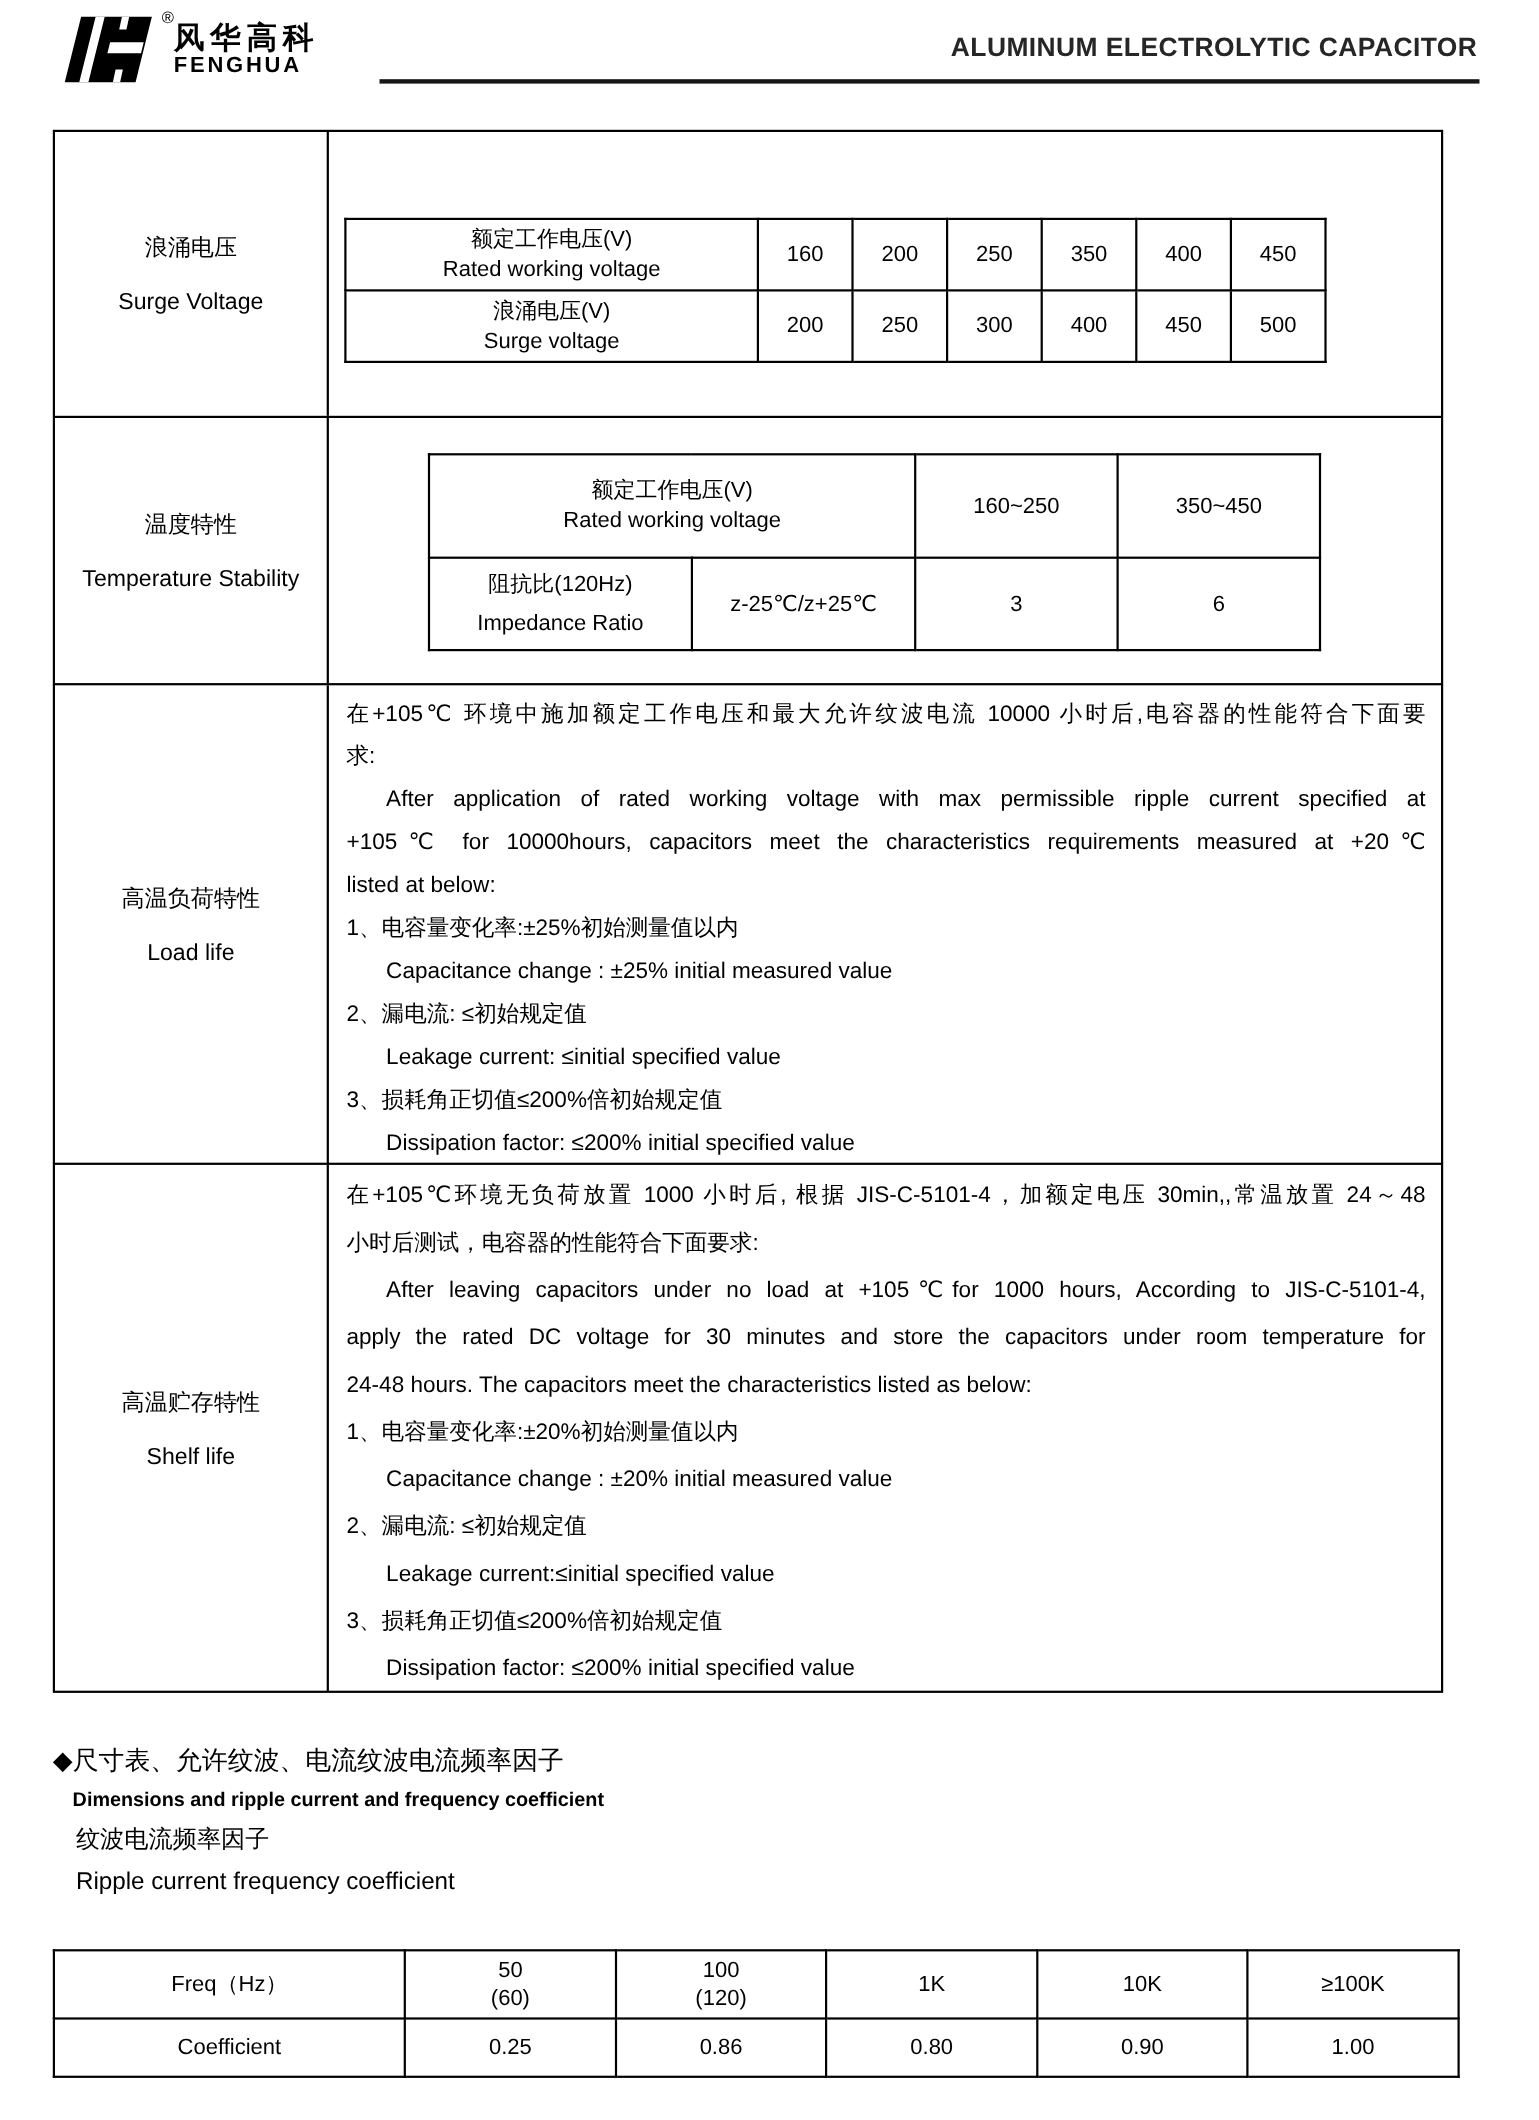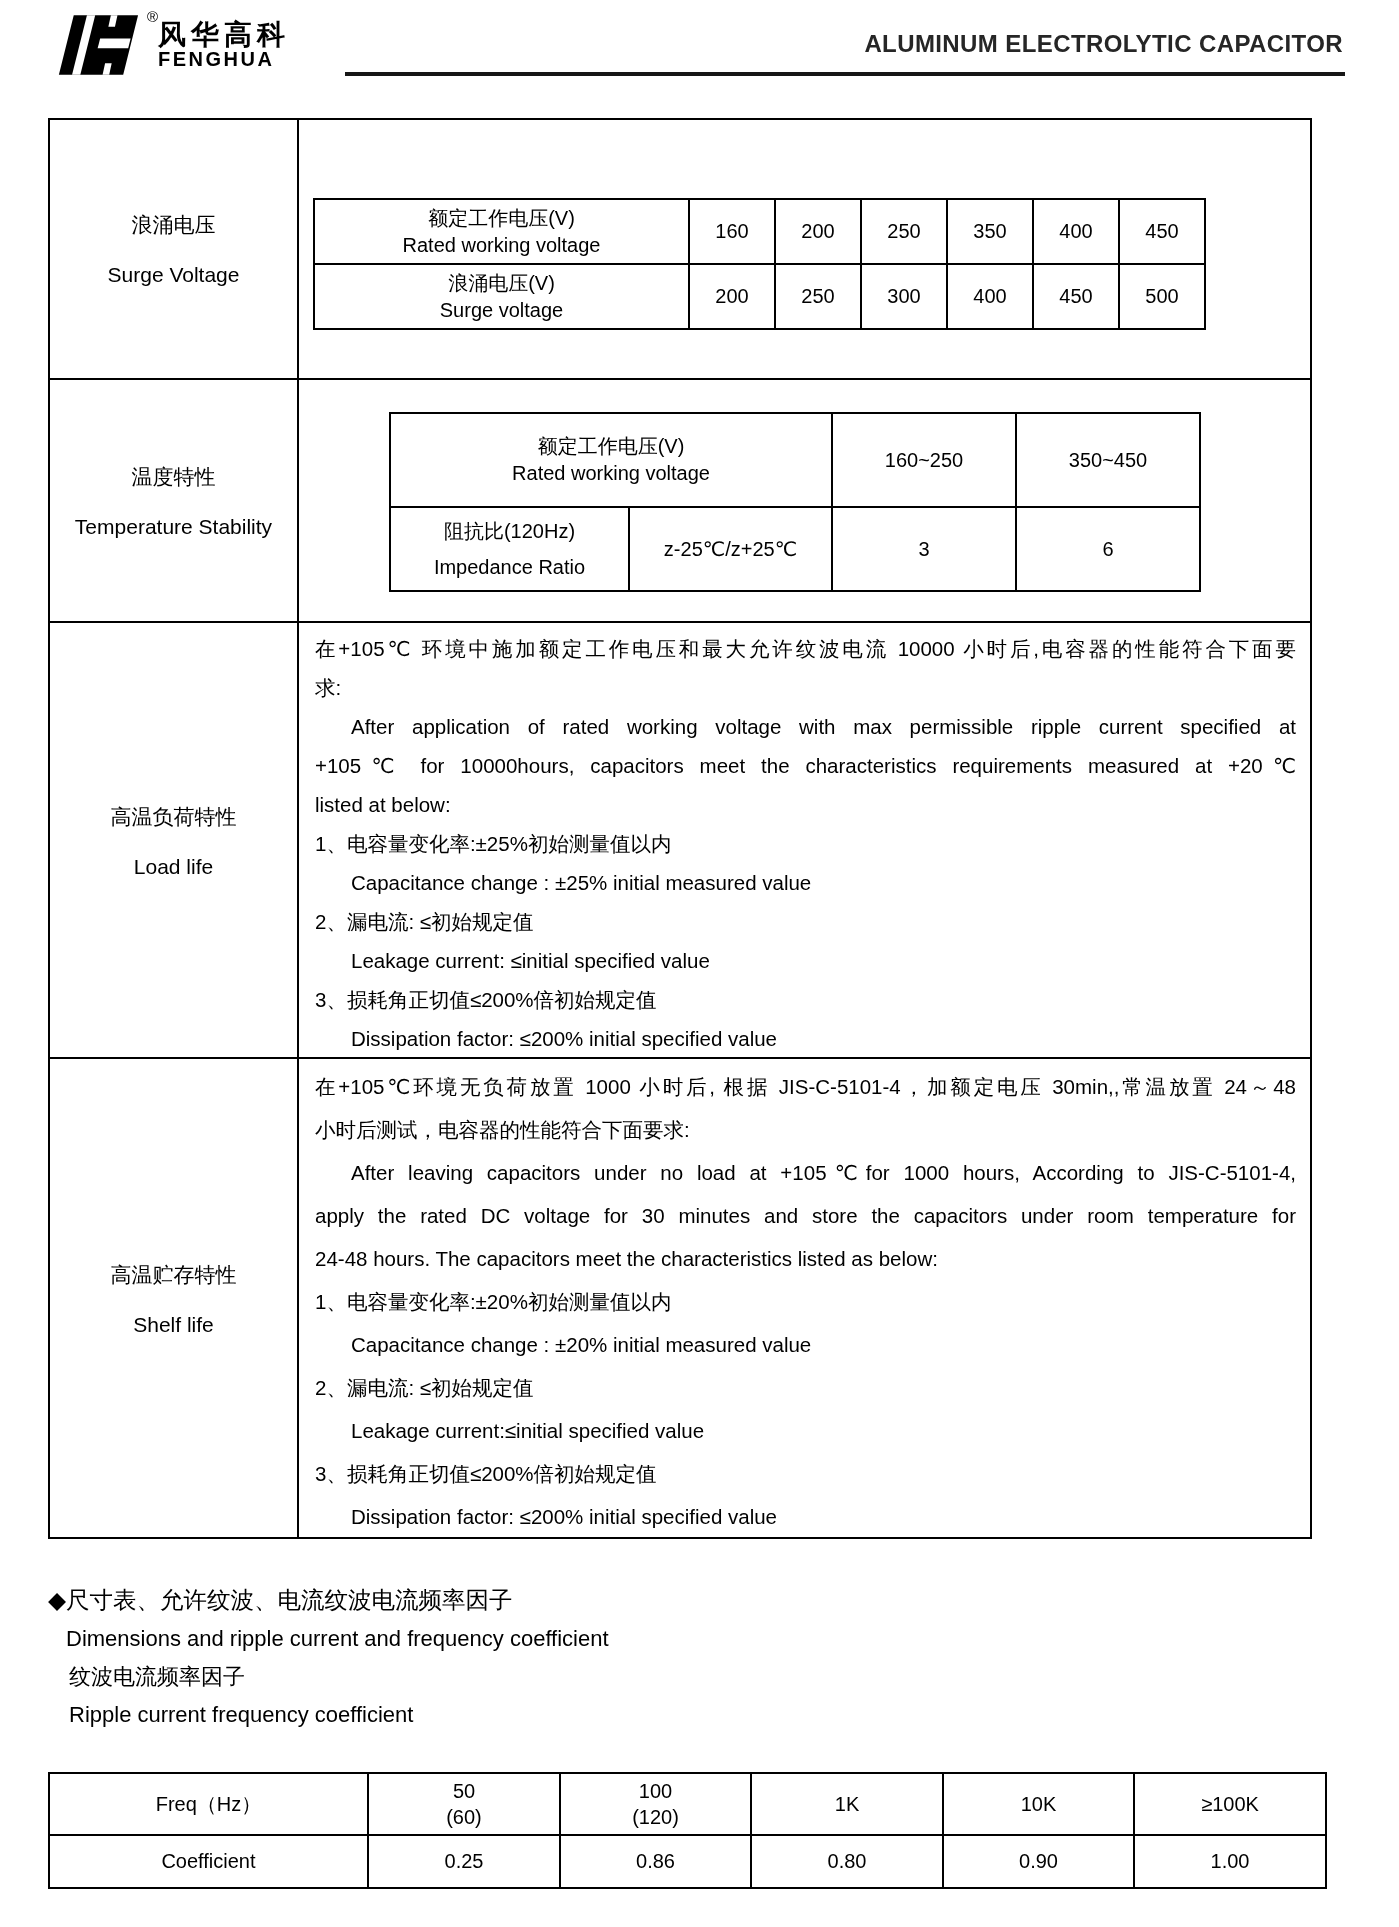--- a/index.html
+++ b/index.html
@@ -41,21 +41,21 @@
   .text-block { padding:6px 14px 0 16px; font-size:20.5px; }
   .r-load .text-block > div { line-height:39px; }
   .r-shelf .text-block > div { line-height:43px; }
   .ind { padding-left:36px; }
   .ti { text-indent:36px; }
   .j { text-align:justify; text-align-last:justify; }
 
   
   .dim-heading { position:absolute; left:48px; top:1584px; }
   .dh1 { font-size:23.5px; margin-bottom:10px; }
-  .dh2 { font-size:22px; margin-left:18px; margin-bottom:10px; }
+  .dh2 { font-size:18px; margin-left:18px; margin-bottom:10px;font-weight:bold; }
   .dh3 { font-size:22px; margin-left:21px; margin-bottom:10px; }
   .dh4 { font-size:22px; margin-left:21px; }
 
   
   .freq { position:absolute; left:48px; top:1772px; width:1277px; border-collapse:collapse; table-layout:fixed; }
   .freq td { border:2px solid #000; text-align:center; vertical-align:middle; font-size:20px; box-sizing:border-box; }
   .freq tr.f1 td { height:62px; line-height:26px; }
   .freq tr.f2 td { height:53px; }
   .freq td div:empty { display:none; }
 </style>

